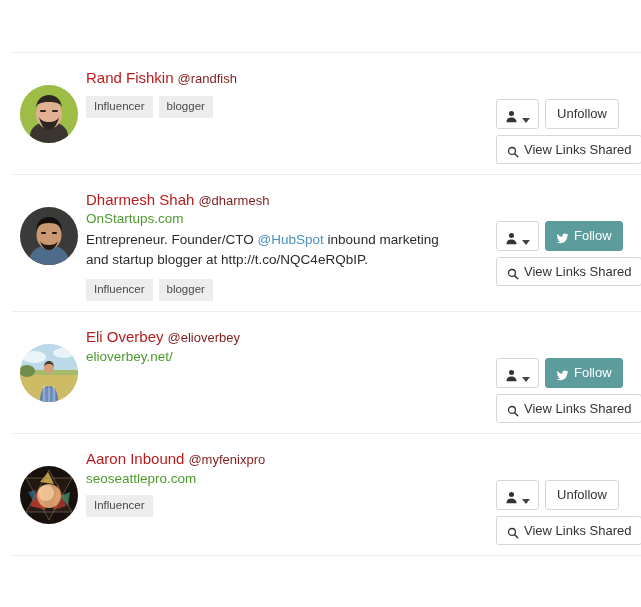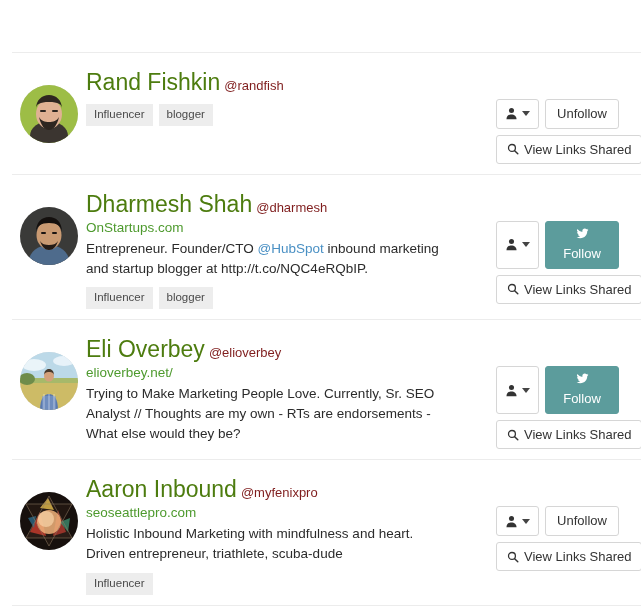--- a/index.html
+++ b/index.html
@@ -48,22 +48,22 @@
     padding-top: 6px;
     padding-right: 10px;
     min-width: 0;
   }
   .name-line {
     line-height: 1.15;
     margin-bottom: 2px;
     white-space: nowrap;
   }
   .name {
-    color: #4d7c0f;
-    font-size: 23px;
+    color: #b91c1c;
+    font-size: 15px;
     text-decoration: none;
     cursor: pointer;
   }
   .handle {
     color: #7f1d1d;
     font-size: 13px;
     margin-left: 4px;
   }
   .site {
     color: #4e9a2e;
@@ -120,35 +120,34 @@
     border: 1px solid #d6d6d6;
     border-radius: 3px;
     font-size: 13px;
     color: #333333;
     font-family: "Liberation Sans", sans-serif;
     padding: 5px 10px;
     cursor: pointer;
     line-height: 1.35;
     white-space: nowrap;
     display: inline-flex;
-    align-items: center;
+    align-items: flex-end;
     justify-content: center;
     gap: 5px;
   }
   .btn-user {
     padding: 5px 8px;
     gap: 4px;
   }
   .btn-unfollow { min-width: 74px; }
   .btn-follow {
     background: #5c9c9c;
     border: 1px solid #5c9c9c;
     color: #ffffff;
     min-width: 74px;
-    flex-direction: column;
   }
   .btn-links { min-width: 139px; }
   .icon { display: inline-flex; align-items: center; }
   .icon svg { display: block; }
   .caret {
     width: 0; height: 0;
     border-left: 4px solid transparent;
     border-right: 4px solid transparent;
     border-top: 5px solid #444;
     display: inline-block;
@@ -275,21 +274,20 @@
               <path d="M24 24c0-5 2-7 5-7s5 2 5 7c0-3-2-4-5-4s-5 1-5 4z" fill="#4a3a2c"></path>
               <path d="M20 58c0-11 4-16 9-16s9 5 9 16z" fill="#5b7ab0"></path>
               <path d="M22 44h14v14h-14z" fill="#7f9ccb" opacity="0.55"></path>
               <path d="M24 42v16M29 42v16M34 42v16" stroke="#ffffff" stroke-width="1" opacity="0.5"></path>
             </svg>
           </div>
         </div>
         <div class="info-cell">
           <div class="name-line"><a class="name">Eli Overbey</a><span class="handle">@elioverbey</span></div>
           <a class="site">elioverbey.net/</a>
-          <p class="bio"><span>Trying to Make Marketing People Love. Currently, Sr. SEO Analyst // Thoughts are my own - RTs are endorsements - What else would they be?</span></p>
         </div>
         <div class="actions-cell">
           <div class="action-row-top">
             <button class="btn btn-user">
               <span class="icon">
                 <svg viewBox="0 0 16 16" width="13" height="13" aria-hidden="true">
                   <circle cx="8" cy="4.3" r="3.1" fill="#333"></circle>
                   <path d="M1.8 15c0-3.6 2.8-5.9 6.2-5.9S14.2 11.4 14.2 15z" fill="#333"></path>
                 </svg>
               </span>
@@ -330,21 +328,20 @@
               <circle cx="29" cy="30" r="12" fill="#f0b27a" opacity="0.85"></circle>
               <circle cx="26" cy="27" r="8" fill="#f8d3a8" opacity="0.7"></circle>
               <polygon points="29,4 52,46 6,46" fill="none" stroke="#8d7a63" stroke-width="0.8" opacity="0.7"></polygon>
               <polygon points="29,54 6,12 52,12" fill="none" stroke="#8d7a63" stroke-width="0.8" opacity="0.7"></polygon>
             </svg>
           </div>
         </div>
         <div class="info-cell">
           <div class="name-line"><a class="name">Aaron Inbound</a><span class="handle">@myfenixpro</span></div>
           <a class="site">seoseattlepro.com</a>
-          <p class="bio"><span>Holistic Inbound Marketing with mindfulness and heart. Driven entrepreneur, triathlete, scuba-dude</span></p>
           <div class="tags">
             <span class="tag">Influencer</span>
           </div>
         </div>
         <div class="actions-cell">
           <div class="action-row-top">
             <button class="btn btn-user">
               <span class="icon">
                 <svg viewBox="0 0 16 16" width="13" height="13" aria-hidden="true">
                   <circle cx="8" cy="4.3" r="3.1" fill="#333"></circle>

